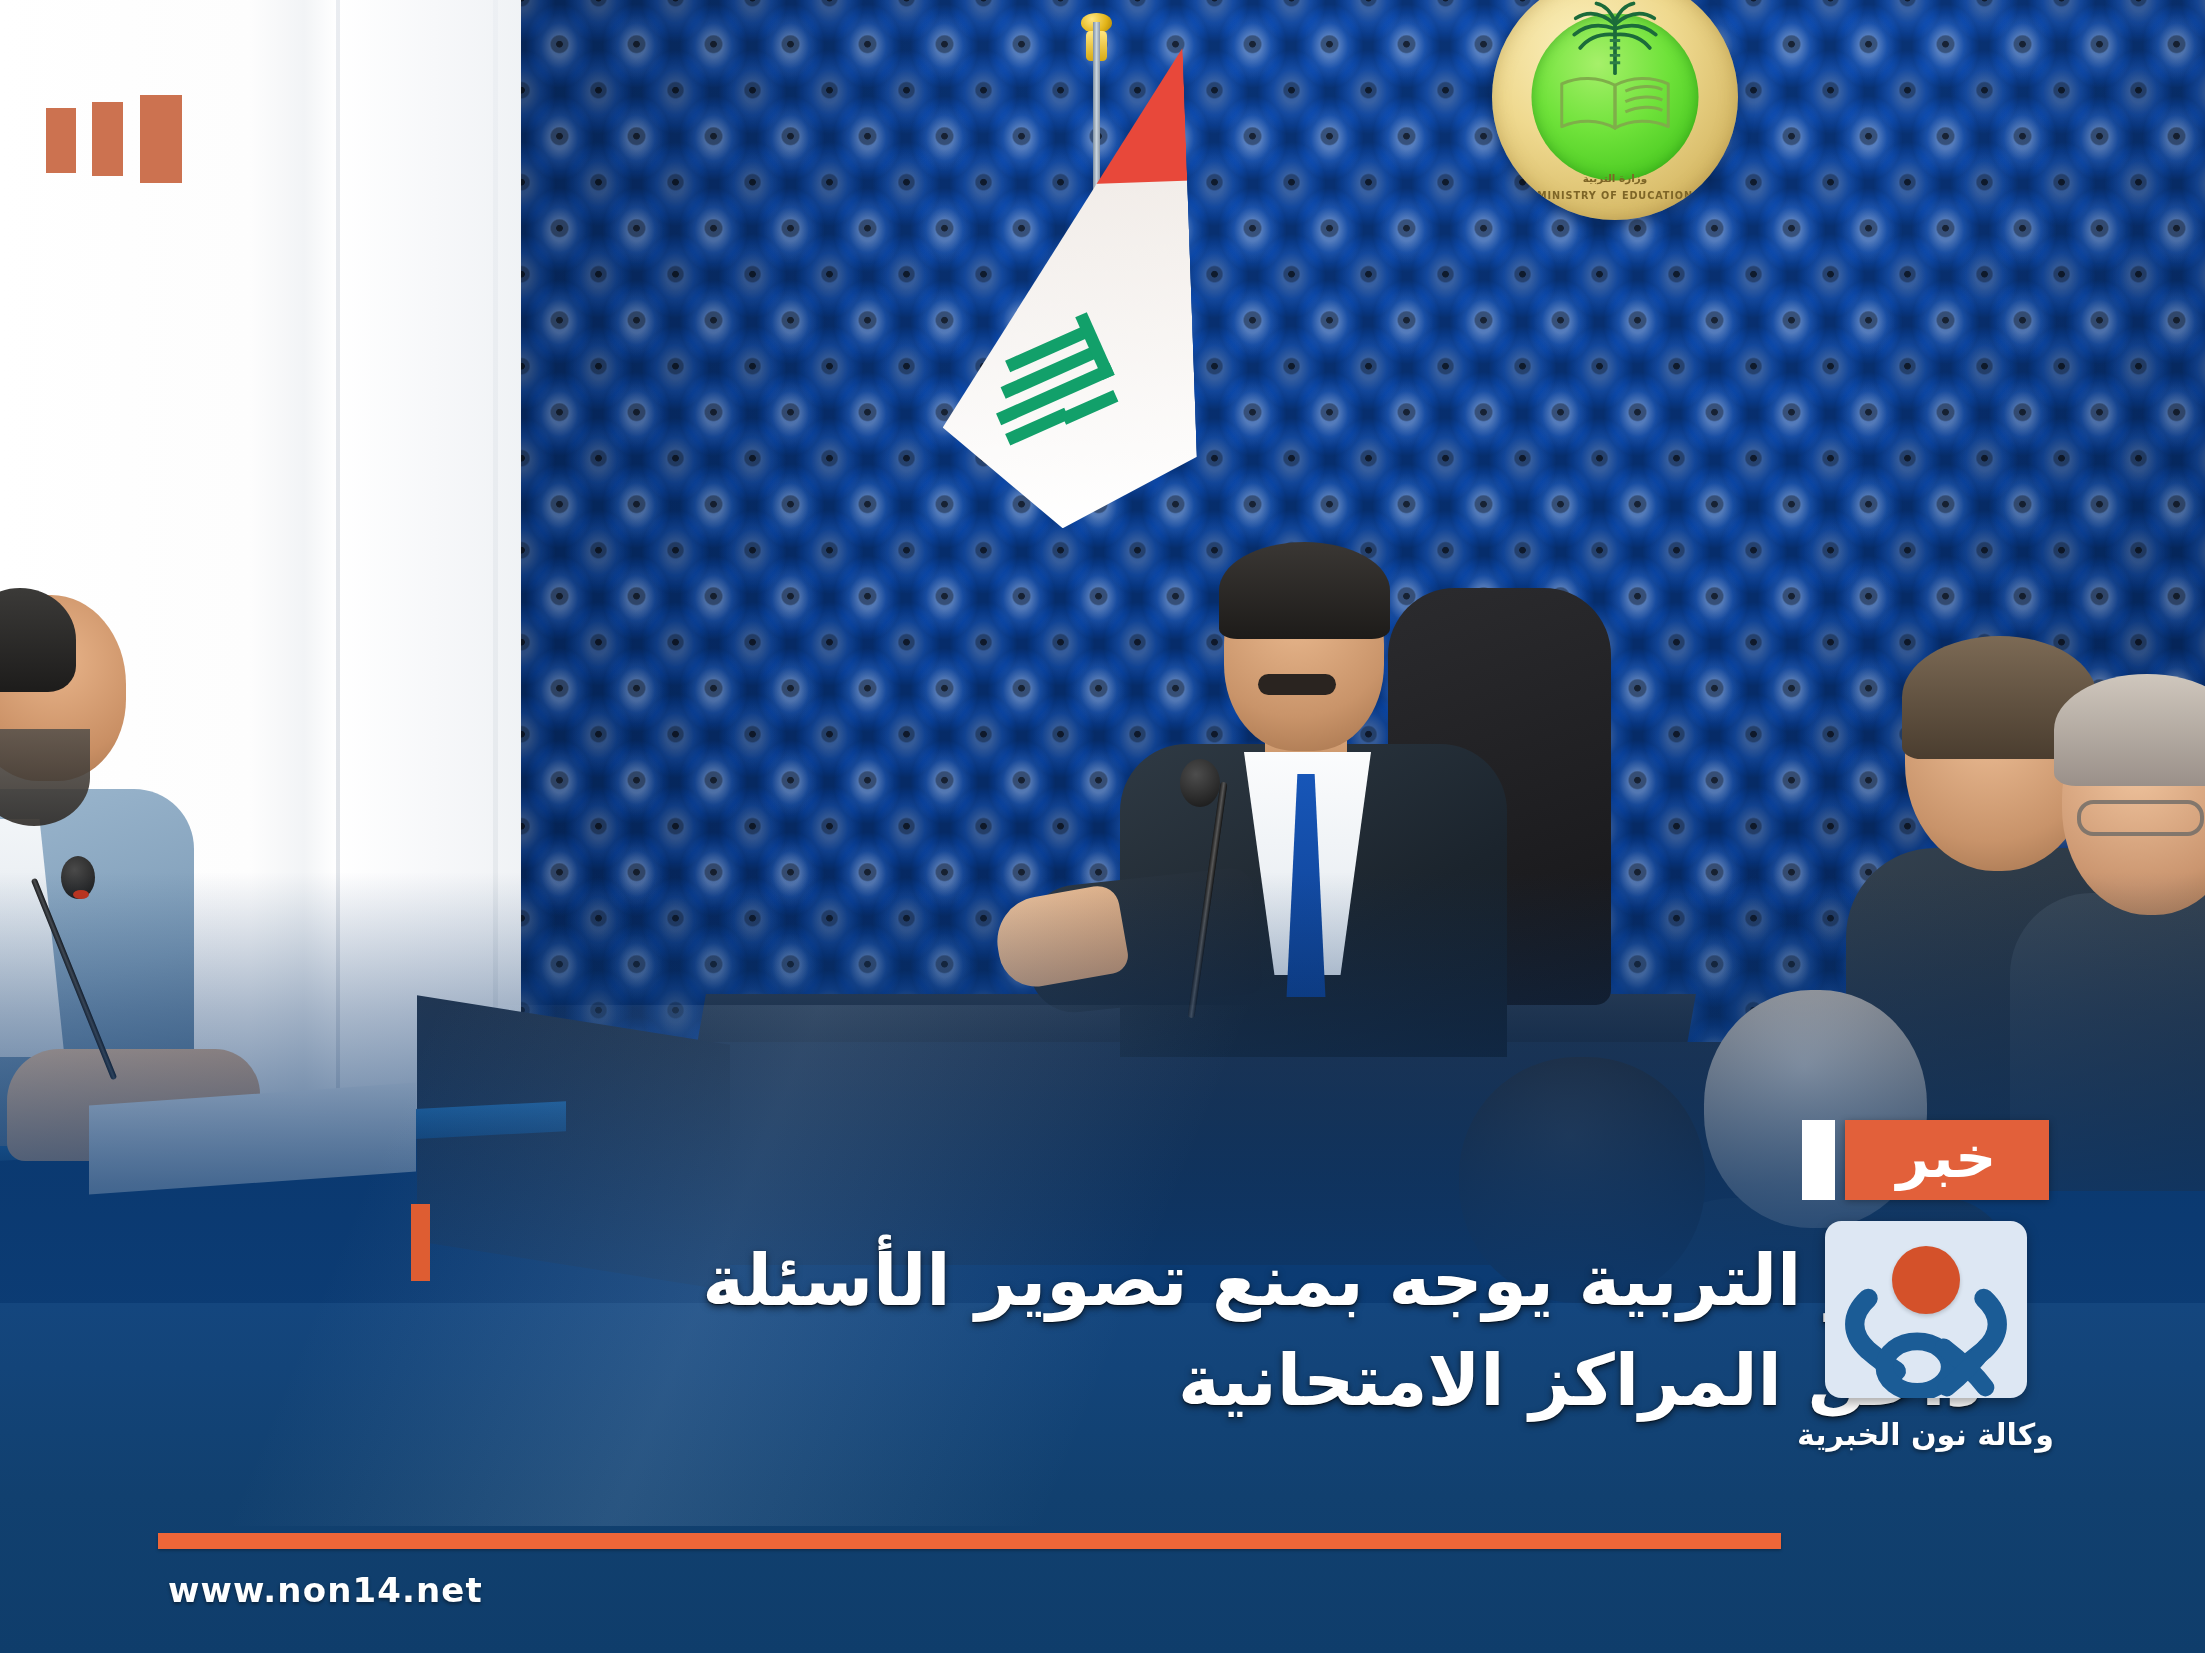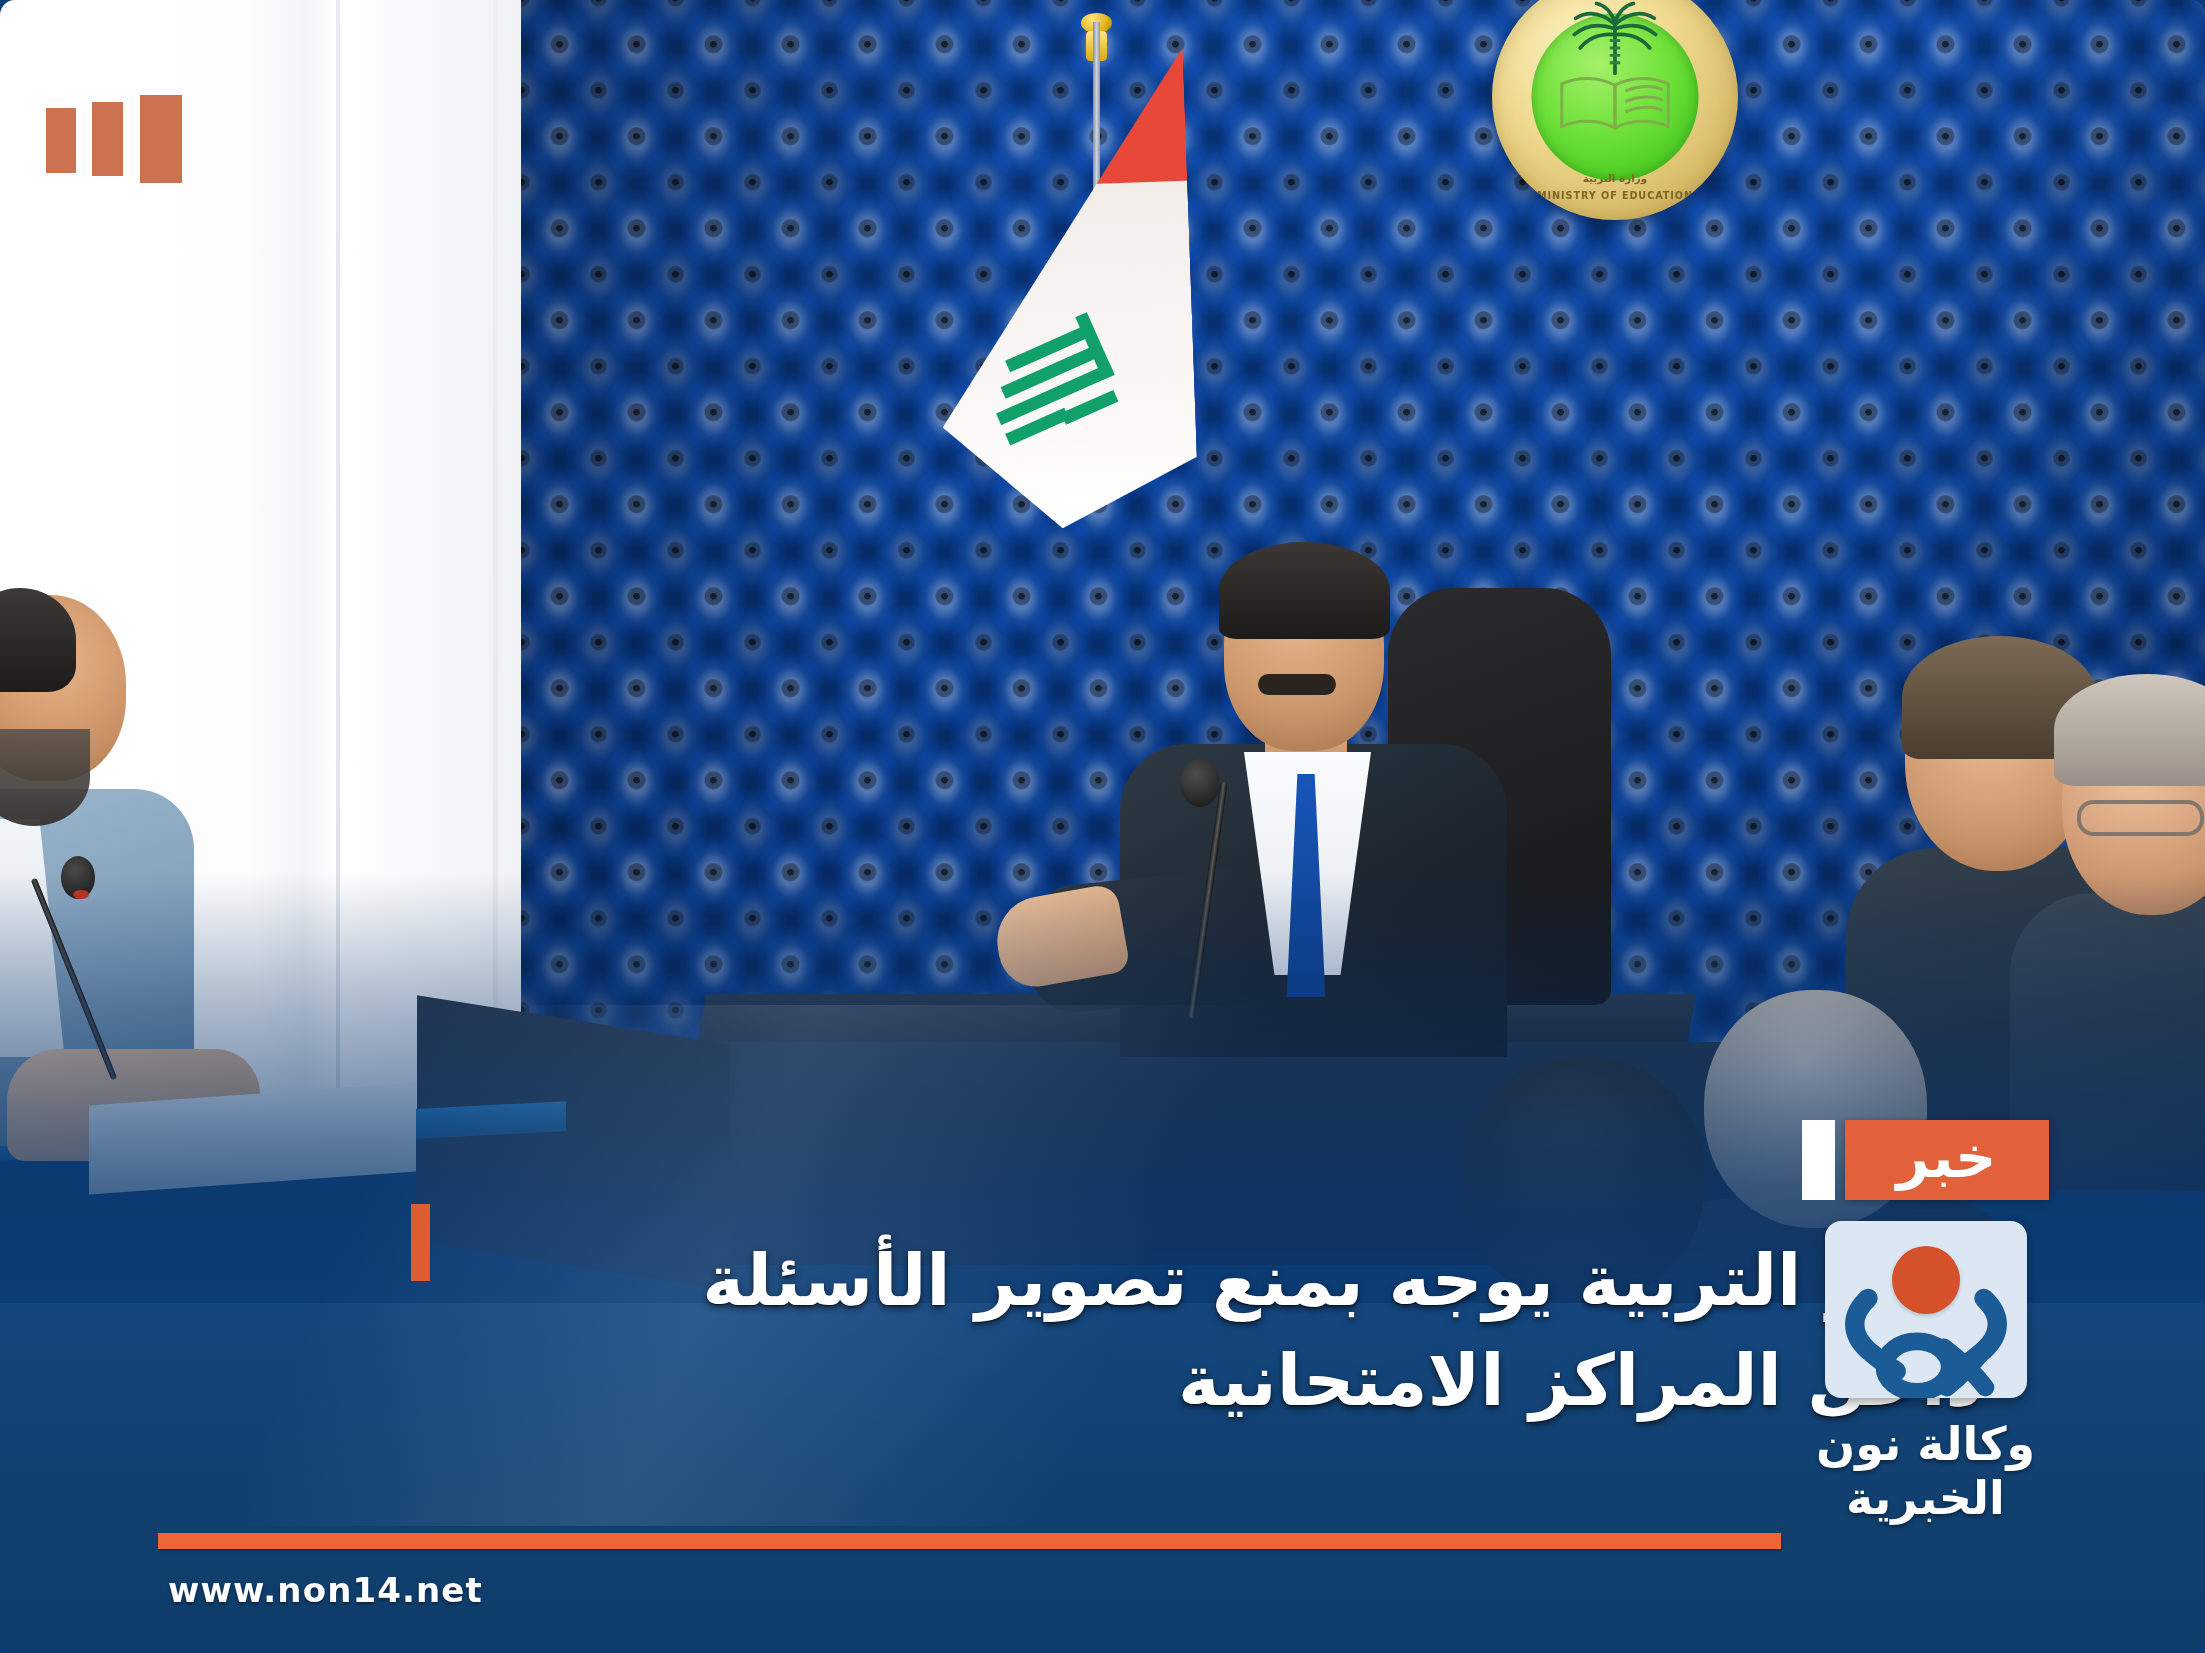--- a/index.html
+++ b/index.html
@@ -7,21 +7,21 @@
   *{box-sizing:border-box;}
   .stage{
     position:relative;
     width:2205px;height:1653px;
     overflow:hidden;
     font-family:"DejaVu Sans","Liberation Sans",sans-serif;
     background:#0a3d78;
   }
 
   
-  .photo{position:absolute;inset:0;overflow:hidden;border-radius:15px;}
+  .photo{position:absolute;inset:0;overflow:hidden;}
 
   
   .wall-left{
     position:absolute;left:0;top:0;width:543px;height:1109px;
     background:
       linear-gradient(90deg,#ffffff 0%,#fdfdfd 46%,#f2f4f6 56%,#ffffff 62%,#f7f8fa 80%,#eef1f4 100%);
   }
   .wall-left-seam{
     position:absolute;left:336px;top:0;width:3.7px;height:1109px;
     background:linear-gradient(180deg,#e6e9ee,#d9dde3);opacity:.85;
@@ -342,21 +342,21 @@
     position:relative;margin:21px auto 0;width:202px;height:177px;border-radius:16.4px;
     background:#dde7f3;box-shadow:0 4.5px 12px rgba(0,0,0,.35);overflow:hidden;
   }
   .logo-dot{
     position:absolute;left:50%;top:25px;transform:translateX(-50%);
     width:68px;height:68px;border-radius:50%;background:#d4512a;
     box-shadow:0 2.2px 4.5px rgba(0,0,0,.18);
   }
   .logo-svg{position:absolute;left:0;top:0;width:202px;height:177px;}
   .brand-name{
-    margin-top:19.4px;color:#ffffff;font-weight:700;font-size:46px;letter-spacing:0.7px;
+    margin-top:19.4px;color:#ffffff;font-weight:700;font-size:30px;letter-spacing:0.7px;
     direction:rtl;text-shadow:0 1.5px 4.5px rgba(0,0,0,.45);
   }
 </style>
 </head>
 <body>
 
 <div class="stage">
 
   <div class="photo">
 

